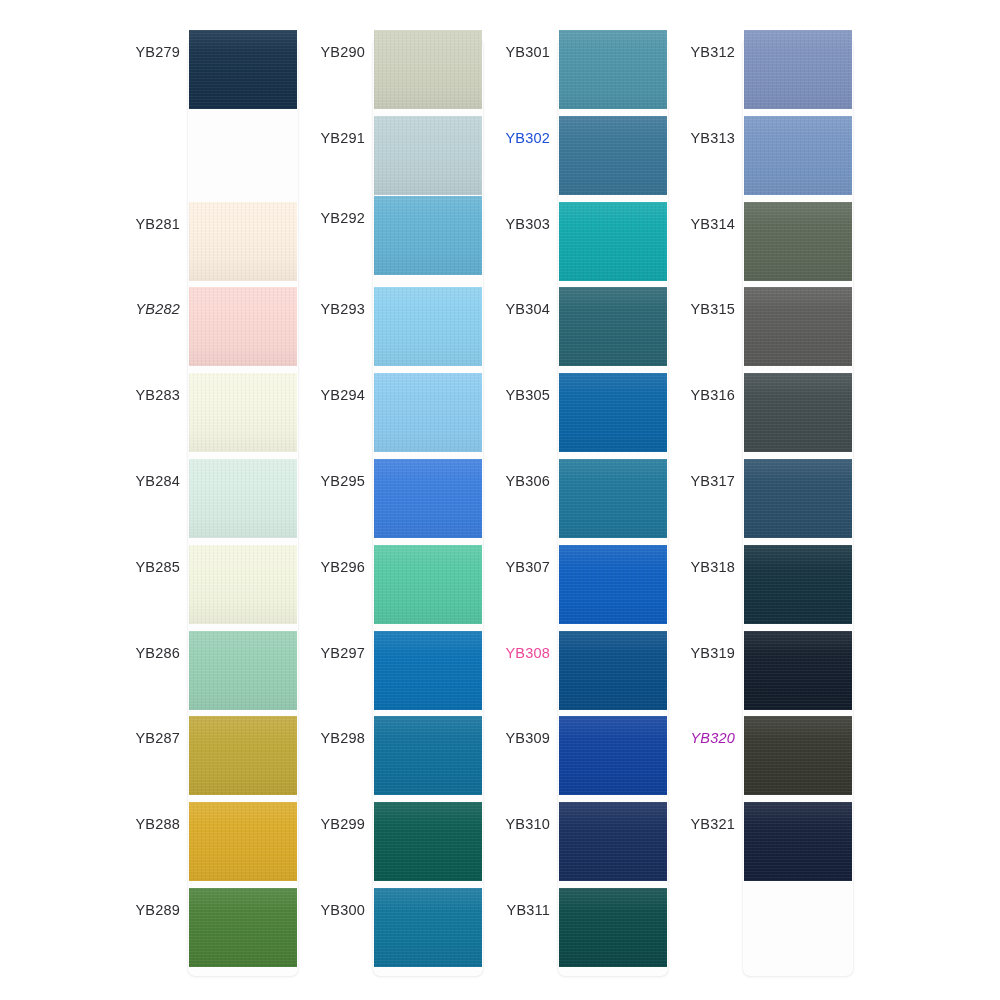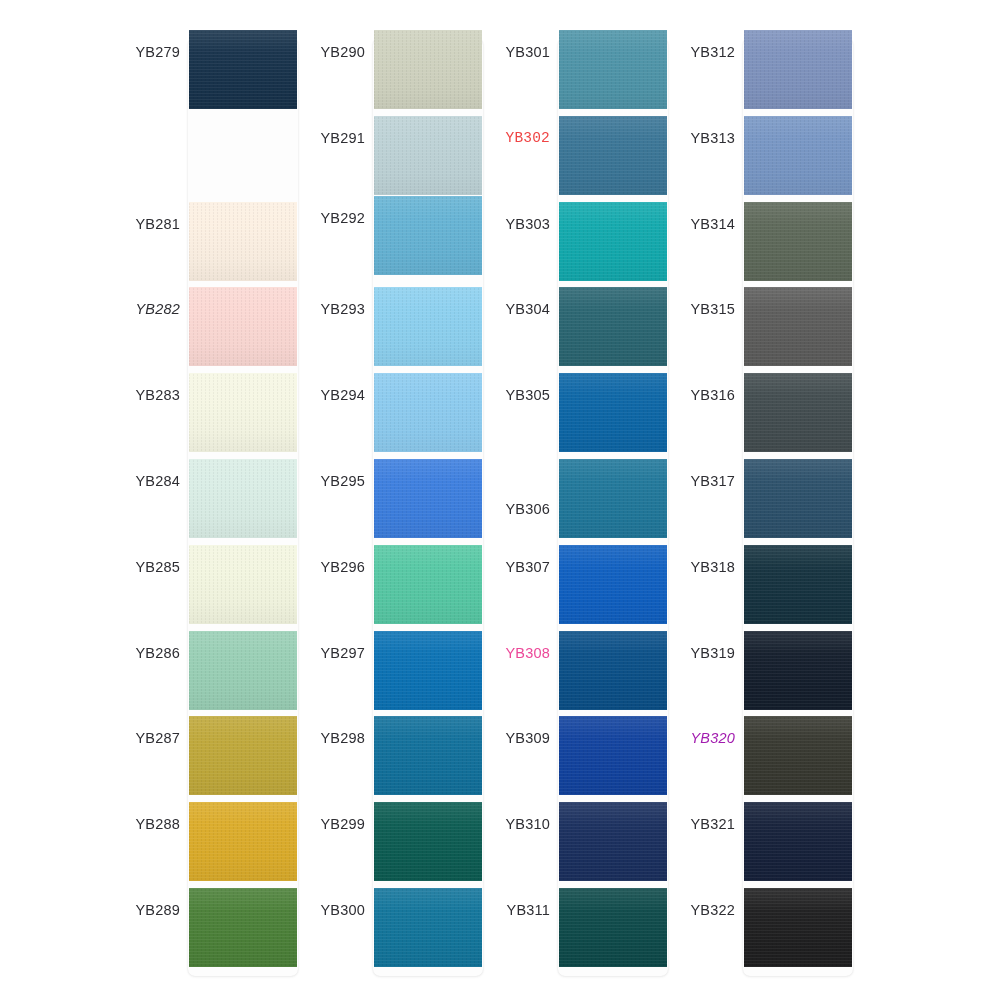--- a/index.html
+++ b/index.html
@@ -277,21 +277,21 @@
       <div class="strip-card"></div>
       <div class="swatch-row" style="top: 0px;">
         <div class="swatch-label" style="color: rgb(46, 46, 51);">YB301</div>
         <div class="swatch-chip">
           <div class="chip-inner" style="background-color: rgb(78, 148, 168);"></div>
           <div class="chip-shade"></div>
           <div class="chip-tex"></div>
         </div>
       </div>
       <div class="swatch-row" style="top: 85.8px;">
-        <div class="swatch-label" style="color: #ef4444; font-family: Liberation Mono, monospace;">YB302</div>
+        <div class="swatch-label" style="color: #1d4ed8;">YB302</div>
         <div class="swatch-chip">
           <div class="chip-inner" style="background-color: rgb(58, 117, 150);"></div>
           <div class="chip-shade"></div>
           <div class="chip-tex"></div>
         </div>
       </div>
       <div class="swatch-row" style="top: 171.6px;">
         <div class="swatch-label" style="color: rgb(46, 46, 51);">YB303</div>
         <div class="swatch-chip">
           <div class="chip-inner" style="background-color: rgb(18, 169, 173);"></div>
@@ -309,21 +309,21 @@
       </div>
       <div class="swatch-row" style="top: 343.2px;">
         <div class="swatch-label" style="color: rgb(46, 46, 51);">YB305</div>
         <div class="swatch-chip">
           <div class="chip-inner" style="background-color: rgb(12, 102, 166);"></div>
           <div class="chip-shade"></div>
           <div class="chip-tex"></div>
         </div>
       </div>
       <div class="swatch-row" style="top: 429px;">
-        <div class="swatch-label" style="color: rgb(46, 46, 51); margin-top: 28px;">YB306</div>
+        <div class="swatch-label" style="color: rgb(46, 46, 51);">YB306</div>
         <div class="swatch-chip">
           <div class="chip-inner" style="background-color: rgb(32, 119, 154);"></div>
           <div class="chip-shade"></div>
           <div class="chip-tex"></div>
         </div>
       </div>
       <div class="swatch-row" style="top: 514.8px;">
         <div class="swatch-label" style="color: rgb(46, 46, 51);">YB307</div>
         <div class="swatch-chip">
           <div class="chip-inner" style="background-color: rgb(15, 95, 192);"></div>
@@ -439,22 +439,14 @@
         </div>
       </div>
       <div class="swatch-row" style="top: 772.2px;">
         <div class="swatch-label" style="color: rgb(46, 46, 51);">YB321</div>
         <div class="swatch-chip">
           <div class="chip-inner" style="background-color: rgb(22, 33, 58);"></div>
           <div class="chip-shade"></div>
           <div class="chip-tex"></div>
         </div>
       </div>
-      <div class="swatch-row" style="top: 858px;">
-        <div class="swatch-label" style="color: rgb(46, 46, 51);">YB322</div>
-        <div class="swatch-chip">
-          <div class="chip-inner" style="background-color: rgb(31, 31, 32);"></div>
-          <div class="chip-shade"></div>
-          <div class="chip-tex"></div>
-        </div>
-      </div>
     </div>
   </div>
 
 </body></html>

